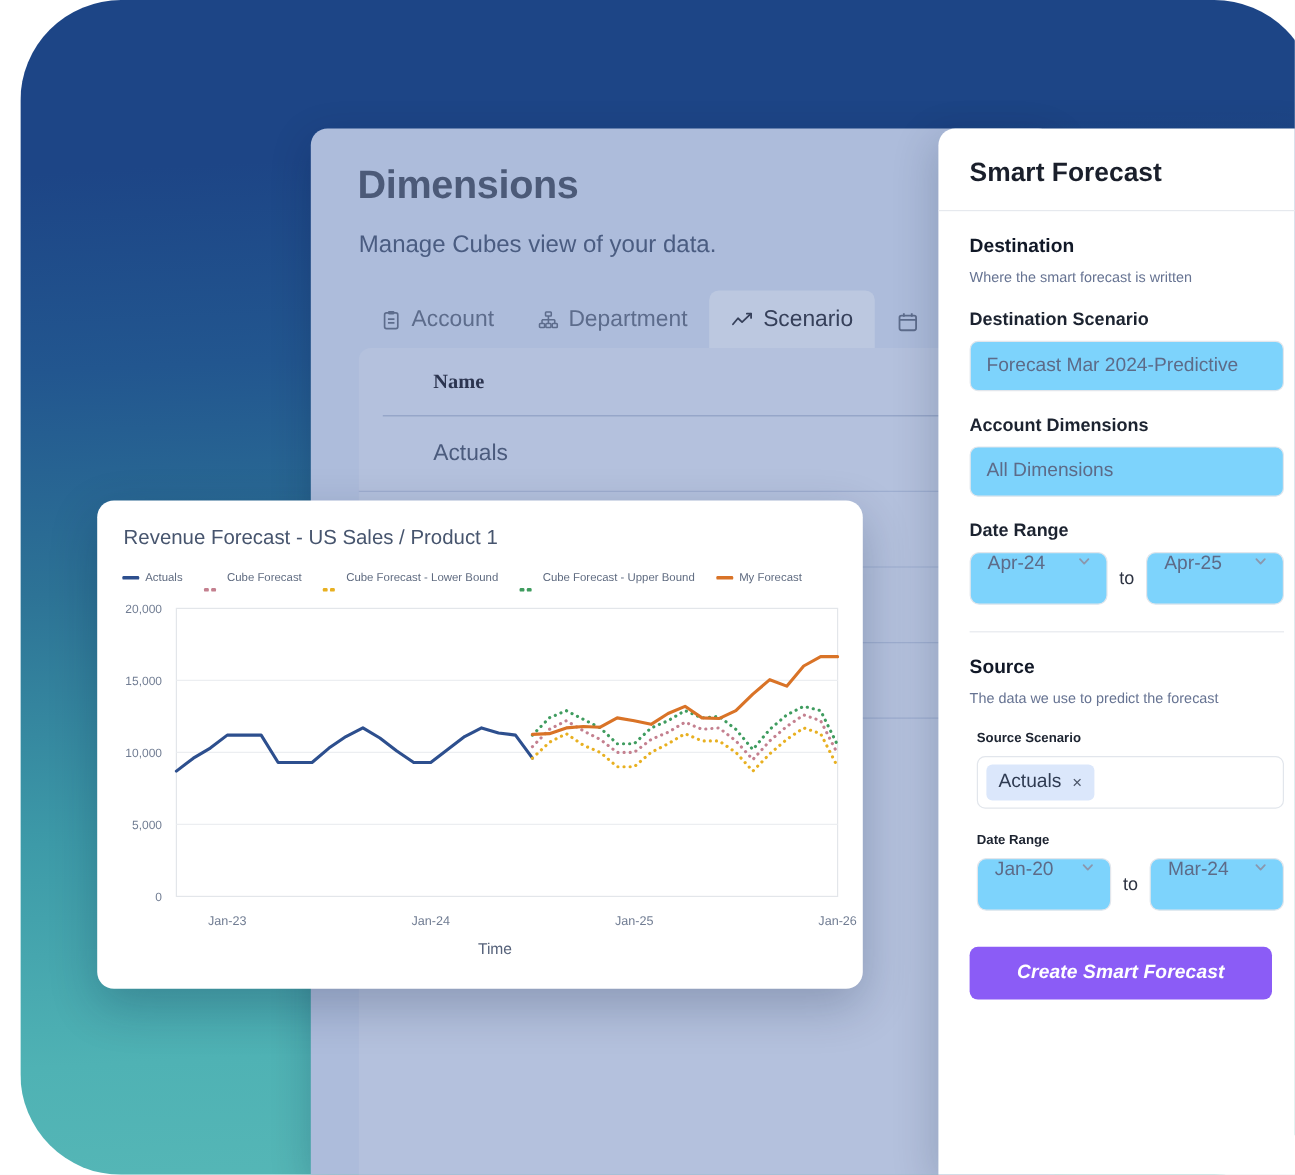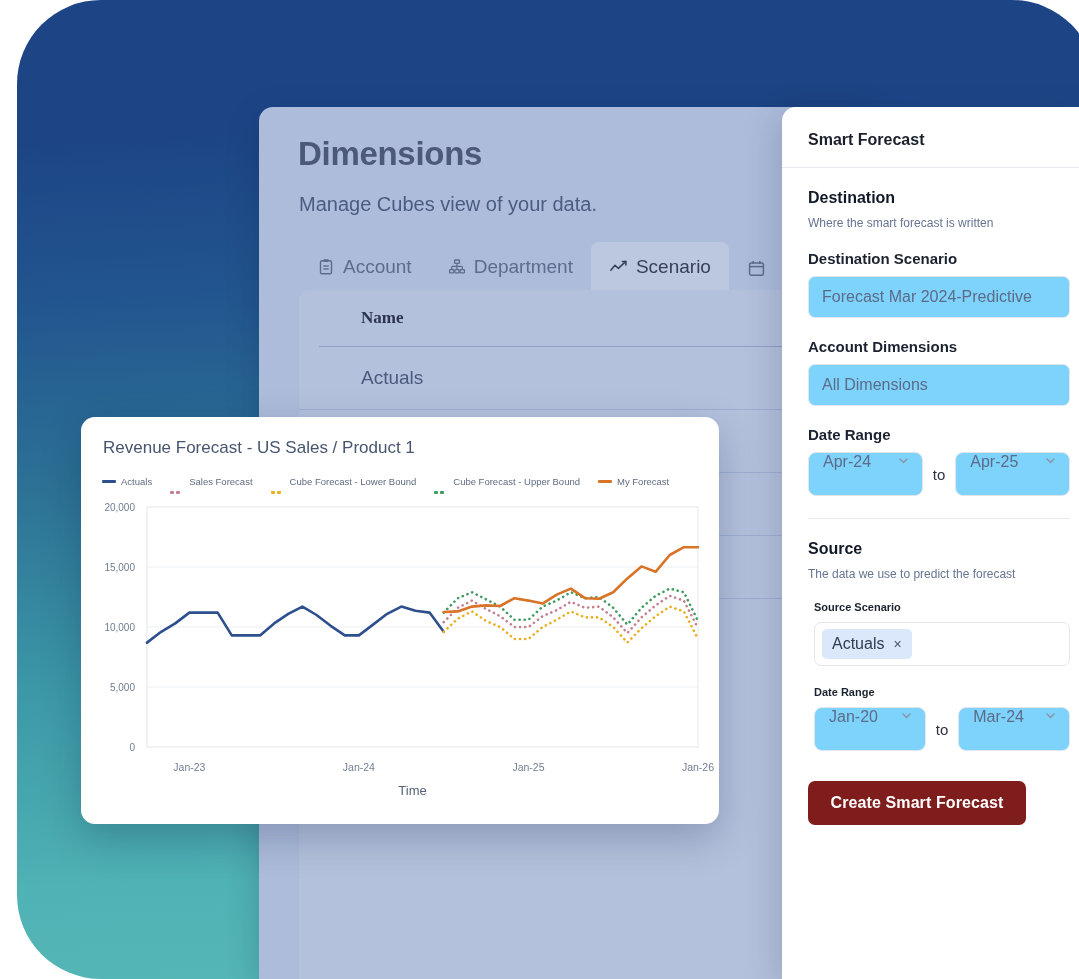--- a/index.html
+++ b/index.html
@@ -87,21 +87,21 @@
     left: 765px; top: 107px;
     width: 314px; height: 872px;
     background: #ffffff;
     border-radius: 14px 0 0 0;
     box-shadow: -6px 8px 34px rgba(8, 22, 52, 0.16);
     overflow: hidden;
   }
   #fp-head {
     padding: 24px 26px 0 26px;
   }
-  #fp-title { font-size: 16px; font-weight: bold; color: #1a1f2b; }
+  #fp-title { font-size: 22px; font-weight: bold; color: #1a1f2b; }
   #fp-rule { height: 1px; background: #e6e9ee; margin: 18px 0 0 0; }
   .fp-body { padding: 0 26px; }
   .fp-sec-title {
     font-size: 16px; font-weight: bold; color: #111827;
     margin-top: 21px;
   }
   .fp-sec-desc {
     font-size: 12px; color: #667392; margin-top: 9px;
     white-space: nowrap;
   }
@@ -139,27 +139,28 @@
   }
   .chip {
     background: #dbe7fb; border-radius: 5px;
     height: 30px; display: flex; align-items: center; gap: 9px;
     padding: 0 10px;
     font-size: 16px; color: #2f3b52;
   }
   .chip .x { color: #4b5568; font-size: 14px; }
   #create-btn {
     margin-top: 30px;
-    height: 44px; width: 218px;
-    background: #7f1d1d; color: #ffffff;
+    height: 44px; width: 252px;
+    background: #8b5cf6; color: #ffffff;
     border: none; border-radius: 7px;
     font-family: "Liberation Sans", sans-serif;
     font-size: 16px; font-weight: bold;
     letter-spacing: 0.1px;
     cursor: pointer;
+    font-style: italic;
   }
 
   
   #chart-card {
     position: absolute;
     left: 64px; top: 417px;
     width: 638px; height: 407px;
     background: #ffffff;
     border-radius: 14px;
     box-shadow: 0 14px 40px rgba(10, 26, 60, 0.24);
@@ -347,21 +348,21 @@
 
   <div id="chart-card">
     <div id="chart-title">Revenue Forecast - US Sales / Product 1</div>
     <div id="chart-legend">
         <div class="lg-item">
           <span class="lg-swatch" style="background: rgb(45, 79, 142);"></span>
           <span class="lbl">Actuals</span>
         </div>
         <div class="lg-item">
           <span class="lg-swatch dotted"><i style="background: rgb(196, 128, 143);"></i><i style="background: rgb(196, 128, 143);"></i></span>
-          <span class="lbl">Sales Forecast</span>
+          <span class="lbl">Cube Forecast</span>
         </div>
         <div class="lg-item">
           <span class="lg-swatch dotted"><i style="background: rgb(232, 176, 33);"></i><i style="background: rgb(232, 176, 33);"></i></span>
           <span class="lbl">Cube Forecast - Lower Bound</span>
         </div>
         <div class="lg-item">
           <span class="lg-swatch dotted"><i style="background: rgb(63, 156, 95);"></i><i style="background: rgb(63, 156, 95);"></i></span>
           <span class="lbl">Cube Forecast - Upper Bound</span>
         </div>
         <div class="lg-item">

